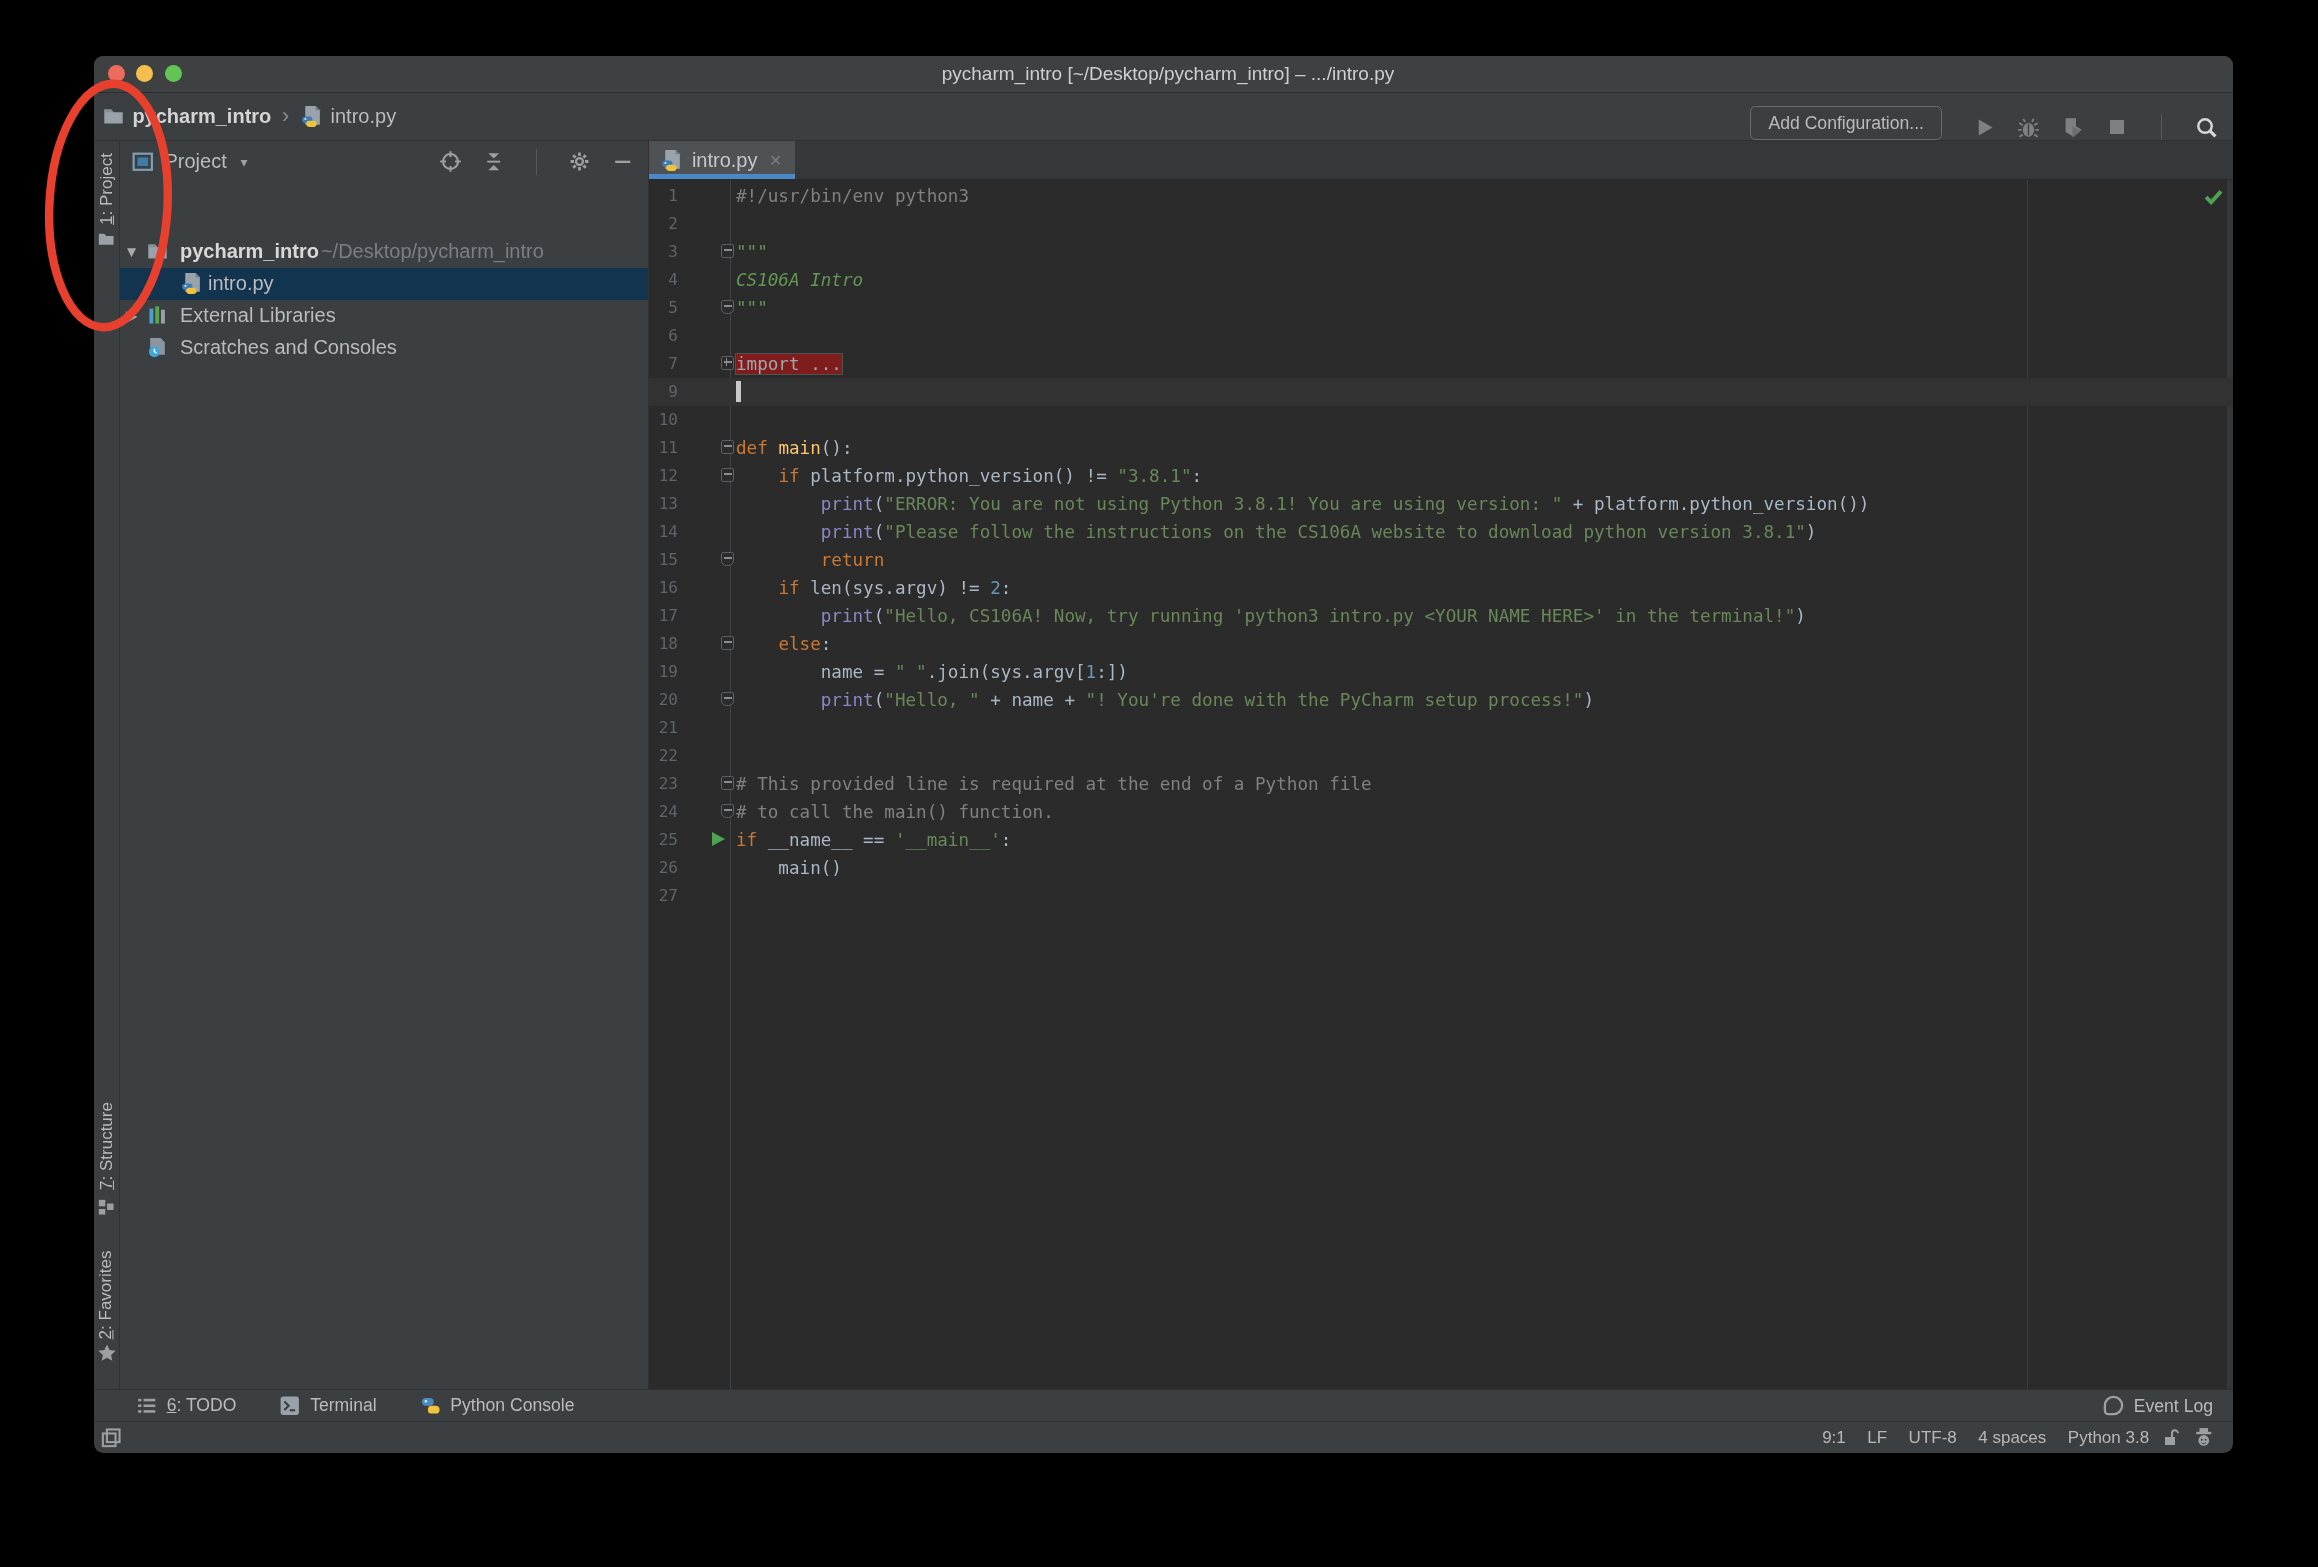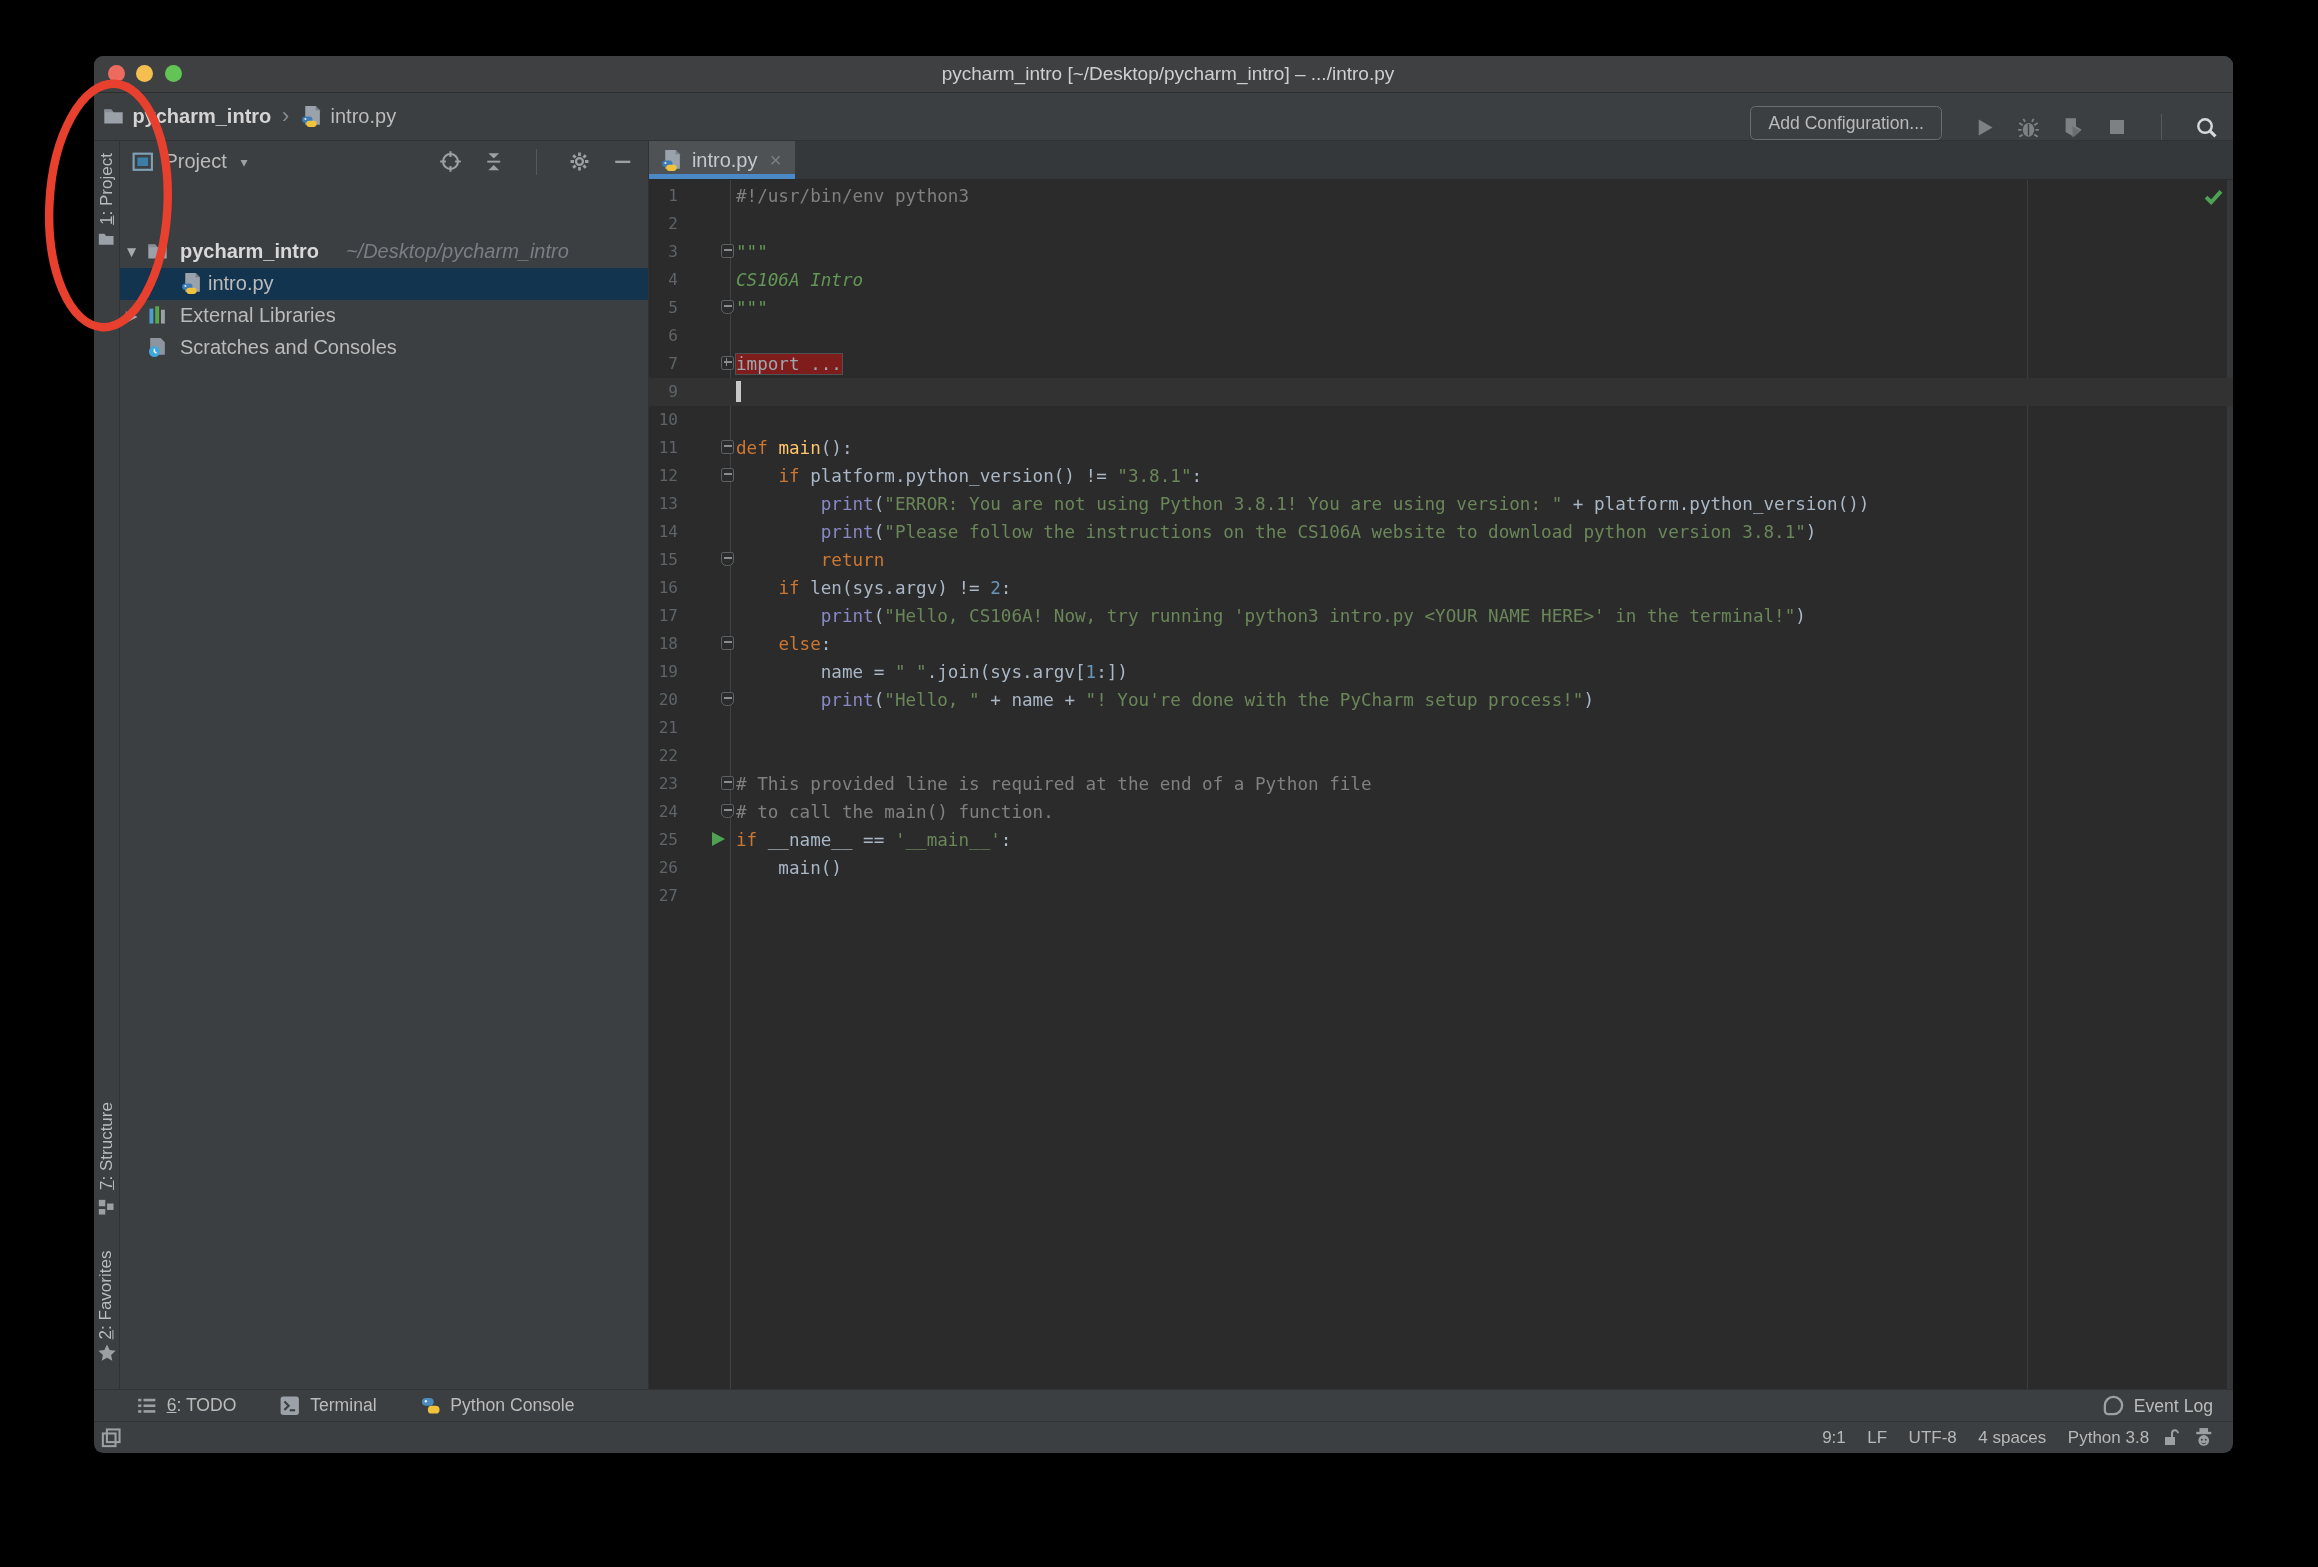--- a/index.html
+++ b/index.html
@@ -39,21 +39,21 @@
   .panel-title{color:#bbbbbb;font-size:20px;}
   .panel-caret{color:#9da0a2;font-size:14px;margin-left:3.1px;}
   .panel-actions{margin-left:auto;display:flex;align-items:center;gap:17px;}
   .tree{padding-top:10.7px;}
   .tree-row{height:32px;display:flex;align-items:center;font-size:20px;color:#bbbbbb;position:relative;white-space:nowrap;}
   .tree-row.selected{background:#12344e;}
   .tree-row .expand{position:absolute;font-size:15.3px;color:#a7abad;width:17px;text-align:center;}
   .tree-row .t-icon{position:absolute;display:flex;}
   .tree-row .t-label{position:absolute;}
   .tree-row .t-label b{color:#d8d8d8;}
-  .tree-row .t-path{color:#787f85;margin-left:27px;font-weight:normal;font-style:italic;}
+  .tree-row .t-path{color:#787f85;margin-left:2px;font-weight:normal;}
   
   .editor-col{flex:1;display:flex;flex-direction:column;background:#2b2b2b;min-width:0;}
   .tabbar{height:38px;background:#35383a;display:flex;align-items:stretch;flex:none;border-bottom:0.8px solid #2a2a2a;}
   .tab{margin-left:0;background:#4e5254;display:flex;align-items:center;gap:9.2px;padding:0 14px 0 10.7px;position:relative;}
   .tab::after{content:"";position:absolute;left:0;right:0;bottom:0;height:5.4px;background:#4a88c7;}
   .tab-label{color:#c3c8cc;font-size:20px;}
   .tab-close{color:#7d8184;font-size:20px;margin-left:3.1px;}
   .editor-body{flex:1;position:relative;overflow:hidden;
                font-family:"DejaVu Sans Mono",monospace;font-size:17.6px;}
   .gutter-sep{position:absolute;left:81px;top:0;bottom:0;width:0.8px;background:#404346;}

